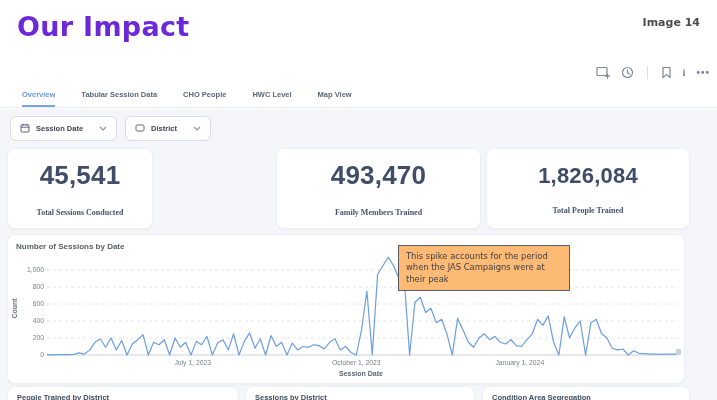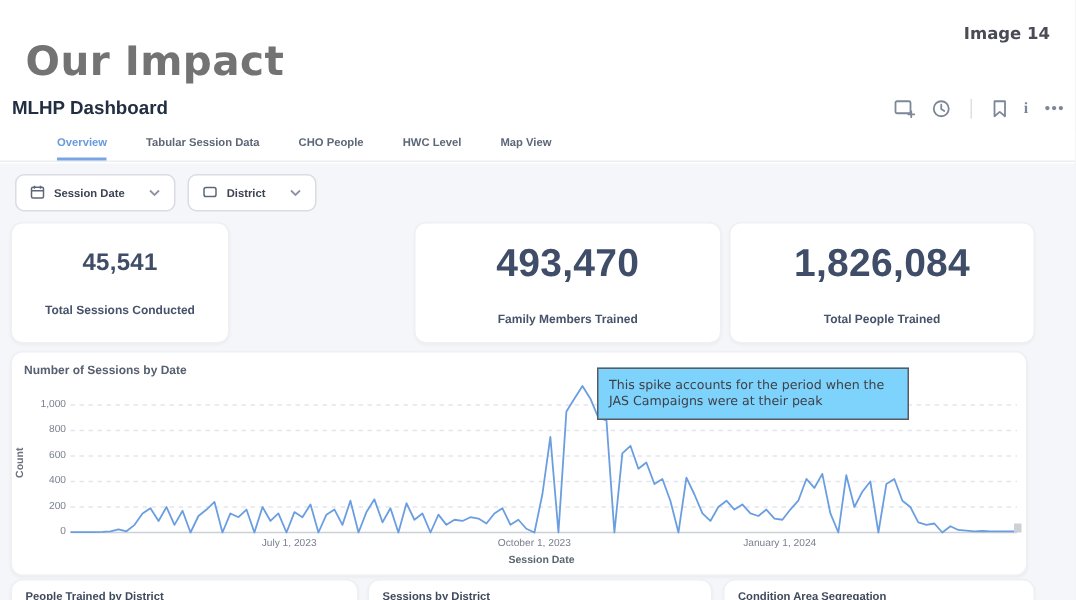--- a/index.html
+++ b/index.html
@@ -5,21 +5,21 @@
   * { margin:0; padding:0; box-sizing:border-box; }
   body { background:#e9e9e9; }
   .screen{
     position:relative; width:717px; height:400px; background:#fff;
     overflow:hidden; font-family:"Liberation Sans", sans-serif;
   }
   
   .impact-title{
     position:absolute; left:17px; top:11px;
     font-family:"DejaVu Sans", sans-serif;
-    font-size:27px; font-weight:800; letter-spacing:.3px; color:#737373;margin-top:15px;
+    font-size:27px; font-weight:800; letter-spacing:.3px; color:#6d28d9;
   }
   .impact-desc{
     position:absolute; left:186px; top:13px; width:224px;
     font-family:"DejaVu Sans", sans-serif;
     font-size:9.3px; line-height:1.34; color:#2f2f35;
   }
   .image-label{
     position:absolute; right:17px; top:16px;
     font-family:"DejaVu Sans", sans-serif;
     font-size:11px; font-weight:700; color:#4b4b55;text-align:right;
@@ -34,21 +34,21 @@
     display:flex; align-items:center; gap:11px; color:#7d8798;
   }
   .toolbar svg{ display:block; }
   .tb-divider{ width:1px; height:13px; background:#dcdfe4; margin:0 2px; }
   .info-glyph{ font-size:10.5px; font-weight:700; color:#7d8798; font-family:"Liberation Serif",serif; }
   .more-glyph{ font-size:10px; font-weight:700; letter-spacing:1px; color:#7d8798; }
   
   .tabs-bar{
     position:absolute; left:0; top:88px; width:717px; height:20px;
     border-bottom:1px solid #ebedf0; background:#fff;
-    display:flex; align-items:flex-end; padding-left:38px; gap:26px;
+    display:flex; align-items:flex-end; padding-left:22px; gap:26px;
   }
   .tab{
     font-size:7.5px; font-weight:700; color:#5d6778;
     padding-bottom:6px; border-bottom:2px solid transparent; cursor:pointer;
   }
   .tab.active{ color:#6899dd; border-bottom-color:#7aa5e2; }
   
   .content{
     position:absolute; left:0; top:109px; width:717px; height:291px;
     background:#f4f6f9;
@@ -61,25 +61,25 @@
     font-size:7.5px; font-weight:700; color:#3c4453; cursor:pointer;
   }
   .filter-pill .lbl{ margin-right:10px; }
   
   .card{
     position:absolute; background:#fff; border:1px solid #eef0f3; border-radius:8px;
     box-shadow:0 1px 2px rgba(20,30,50,.04);
   }
   .stat{ top:39px; height:81px; display:flex; flex-direction:column; align-items:center; justify-content:center; }
   .stat .val{ font-weight:700; color:#3f4d68; letter-spacing:.2px; }
-  .stat .lab{ font-size:8px; font-weight:700; color:#46536b; margin-top:17px; }
-  .stat-1{ left:7px;  width:146px; } .stat-1 .val{ font-size:16px; }
+  .stat .lab{ font-size:8px; font-weight:700; color:#46536b; margin-top:17px;font-family:Liberation Serif, serif; }
+  .stat-1{ left:7px;  width:146px; } .stat-1 .val{ font-size:26px; }
   .stat-2{ left:158px; width:113px; } .stat-2 .val{ font-size:22px; }
   .stat-3{ left:276px; width:205px; } .stat-3 .val{ font-size:26px; }
-  .stat-4{ left:486px; width:204px; } .stat-4 .val{ font-size:26px; }
+  .stat-4{ left:486px; width:204px; } .stat-4 .val{ font-size:22px; }
   
   .chart-card{ left:7px; top:125px; width:678px; height:150px; }
   .chart-title{
     position:absolute; left:8px; top:7px;
     font-size:8px; font-weight:700; color:#57606f;
   }
   .y-label{
     position:absolute; left:-14px; top:70px;
     transform:rotate(-90deg); transform-origin:center;
     font-size:7px; font-weight:700; color:#6a7280; width:40px; text-align:center;
@@ -94,22 +94,22 @@
   }
   .x-label{
     position:absolute; left:243px; top:135px; width:220px; text-align:center;
     font-size:7px; font-weight:700; color:#5b6470;
   }
   #chart-svg{ position:absolute; left:39px; top:22px; overflow:visible; }
   #chart-svg .grid{ stroke:#e4e6eb; stroke-width:1; stroke-dasharray:3 3; }
   #chart-svg .axis{ stroke:#ccd0d7; stroke-width:1; }
   #chart-svg .series{ fill:none; stroke:#6b9ee0; stroke-width:1.2; stroke-linejoin:round; }
   .chart-annotation{
-    position:absolute; left:390px; top:10px; width:208px;
-    background:#7dd3fc; border:1.5px solid #585b63;
+    position:absolute; left:390px; top:10px; width:172px;
+    background:#fdba74; border:1.5px solid #585b63;
     padding:5px 7px; font-family:"DejaVu Sans", sans-serif;
     font-size:8.4px; line-height:1.35; color:#3f3f46;
   }
   .chart-end-handle{
     position:absolute; left:668px; top:114px; width:5px; height:6px; background:#ccd0d7;
   }
   
   .panel{ height:40px; top:277px; }
   .panel .panel-title{
     position:absolute; left:9px; top:6px;
@@ -120,21 +120,20 @@
   .panel-3{ left:482px; width:208px; }
 </style>
 </head>
 <body>
 
 <div class="screen">
 
   <div class="impact-title">Our Impact</div>
   <div class="image-label">Image 14</div>
 
-  <div class="dash-title">MLHP Dashboard</div>
   <div class="toolbar">
     <span>
       <svg width="14" height="14" viewBox="0 0 14 14" fill="none" stroke="#7d8798" stroke-width="1.2">
         <rect x="1" y="2.5" width="10" height="8" rx="1"></rect>
         <path d="M11.5 9.2 v4 M9.5 11.2 h4" stroke-linecap="round"></path>
       </svg>
     </span>
     <span>
       <svg width="13" height="13" viewBox="0 0 13 13" fill="none" stroke="#7d8798" stroke-width="1.2">
         <circle cx="6.5" cy="6.5" r="5"></circle>

